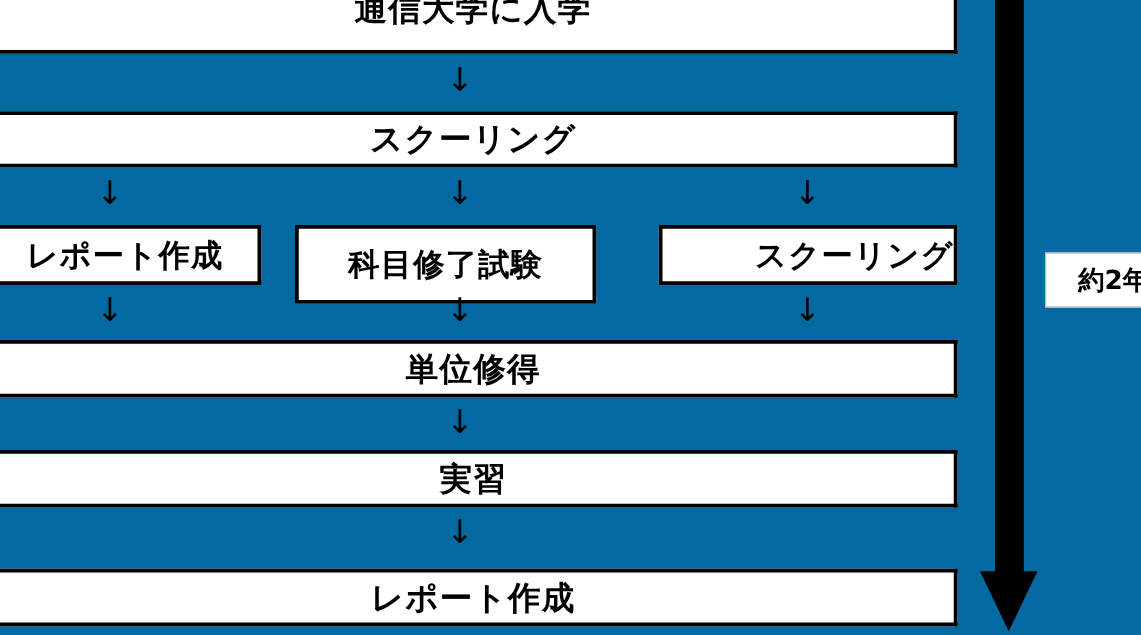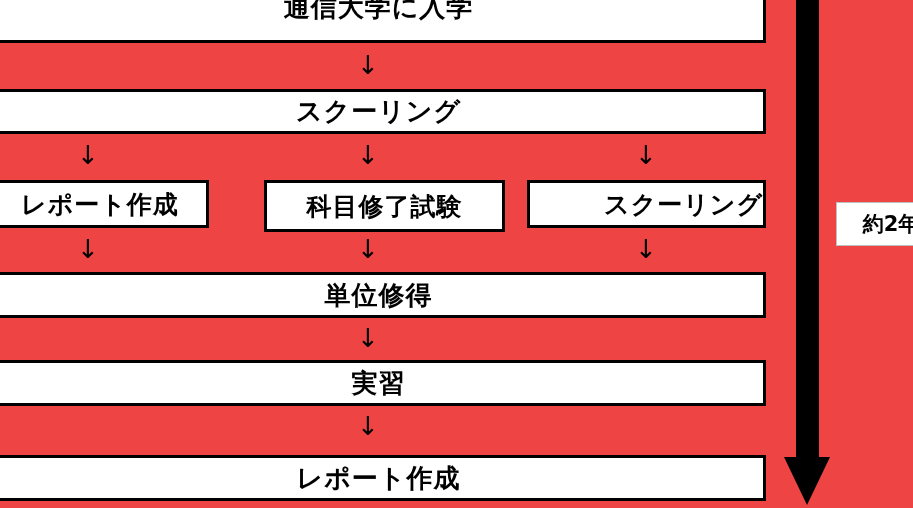--- a/index.html
+++ b/index.html
@@ -7,21 +7,21 @@
     padding: 0;
     background: #ffffff;
   }
   body {
     font-family: "DejaVu Sans", "Liberation Sans", sans-serif;
   }
   #canvas {
     position: relative;
     width: 913px;
     height: 508px;
-    background: #ef4444;
+    background: #0369a1;
     overflow: hidden;
   }
   
   .fbox {
     position: absolute;
     box-sizing: border-box;
     border: 3px solid #000000;
     background: #ffffff;
     display: flex;
     align-items: center;
@@ -104,21 +104,21 @@
   <div class="arrow-thin" style="left:348px; top:142px; width:40px;">
     <span>↓</span>
   </div>
   <div class="arrow-thin" style="left:626px; top:142px; width:40px;">
     <span>↓</span>
   </div>
 
   <div class="fbox small bleed-left" style="left:-6px; top:180px; width:215px; height:48px;">
     <span>レポート作成</span>
   </div>
-  <div class="fbox small" style="left:264px; top:180px; width:241px; height:52px;">
+  <div class="fbox small" style="left:236px; top:180px; width:241px; height:63px;">
     <span>科目修了試験</span>
   </div>
   <div class="fbox small" style="left:527px; top:180px; width:239px; height:48px;justify-content:flex-end;">
     <span>スクーリング</span>
   </div>
 
   <div class="arrow-thin" style="left:68px; top:236px; width:40px;">
     <span>↓</span>
   </div>
   <div class="arrow-thin" style="left:348px; top:236px; width:40px;">

